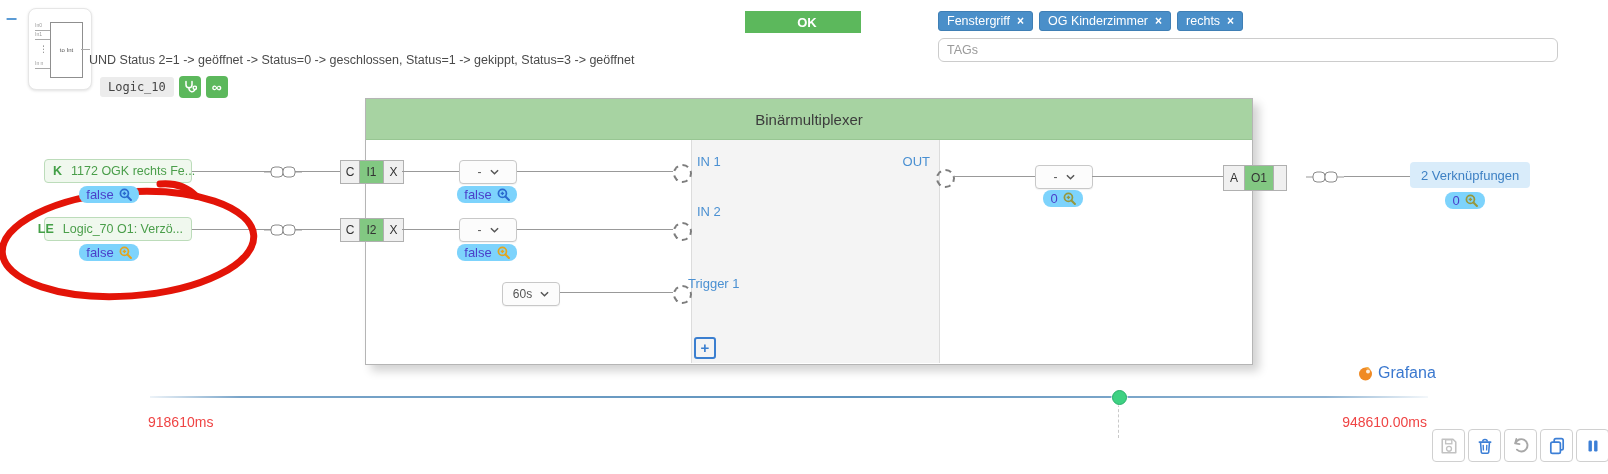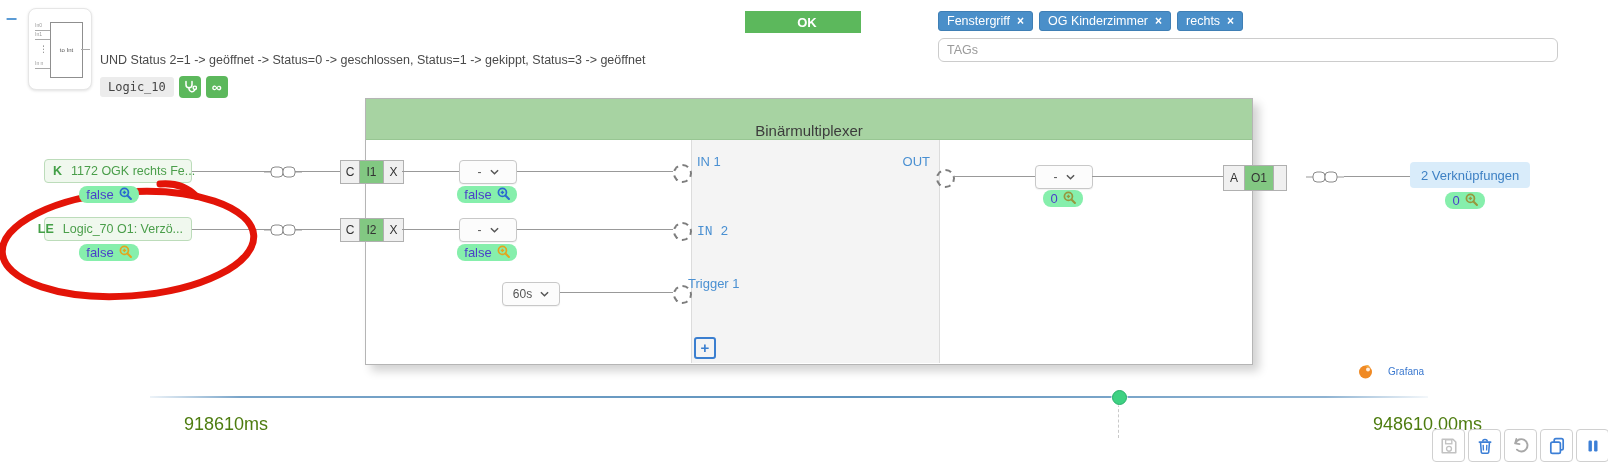--- a/index.html
+++ b/index.html
@@ -31,21 +31,21 @@
        padding:2px 8px;display:flex;align-items:center;gap:7px;cursor:pointer;}
   .tag .x{font-weight:bold;font-size:12px;cursor:pointer;}
   .tags-input{width:620px;height:24px;border:1px solid #ccc;border-radius:2px;font-size:12.5px;
               padding:0 8px;box-sizing:border-box;color:#333;font-family:"Liberation Sans",sans-serif;}
   .tags-input::placeholder{color:#9a9a9a;}
 
   
   .block{left:365px;top:98px;width:886px;height:265px;border:1px solid #b5b5b5;background:#fff;
          box-shadow:6px 6px 9px rgba(0,0,0,.18);}
   .block-header{height:40px;background:#a7d3a2;border-bottom:1px solid #98c693;display:flex;
-                align-items:flex-end;justify-content:center;font-size:15px;color:#3c3c3c;}
+                align-items:center;justify-content:center;font-size:15px;color:#3c3c3c;}
   .gray-panel{position:absolute;left:325px;top:41px;width:247px;height:223px;background:#f4f4f4;
               border-left:1px solid #dcdcdc;border-right:1px solid #dcdcdc;}
 
   .wire{height:1px;background:#999;}
   .port{width:15px;height:15px;border:2px dashed #7d7d7d;border-radius:50%;background:transparent;cursor:pointer;}
   .io-label{font-size:13px;color:#4a90d2;}
 
   .src-pill{height:22px;border:1px solid #bcdcba;background:#f0f8ee;border-radius:4px;
             display:flex;align-items:center;font-size:12.5px;color:#4a9e4a;cursor:pointer;
             padding:0 8px;gap:9px;white-space:nowrap;}
@@ -53,37 +53,37 @@
 
   .conv-box{height:22px;display:flex;border:1px solid #b0b0b0;background:#f0f0f0;font-size:12px;color:#333;cursor:pointer;}
   .seg{display:flex;align-items:center;justify-content:center;height:100%;}
   .seg + .seg{border-left:1px solid #b0b0b0;}
   .seg.green{background:#82c882;}
 
   .dropdown{height:22px;border:1px solid #c8c8c8;border-radius:4px;background:#fcfcfc;
             display:flex;align-items:center;justify-content:center;gap:8px;font-size:12px;
             color:#555;cursor:pointer;box-shadow:0 1px 1px rgba(0,0,0,.05);}
   .val-row{display:flex;justify-content:center;}
-  .val-pill{background:#86efac;border-radius:8px;padding:1px 7px;display:flex;align-items:flex-start;gap:5px;
+  .val-pill{background:#7dd3fc;border-radius:8px;padding:1px 7px;display:flex;align-items:center;gap:5px;
             font-size:13px;color:#4b3fc9;}
   .mag{cursor:pointer;display:flex;}
 
   .add-btn{width:18px;height:18px;border:2px solid #3b7fd0;border-radius:3px;color:#3b7fd0;
            display:flex;align-items:center;justify-content:center;font-size:15px;font-weight:bold;
            line-height:14px;cursor:pointer;background:#f4f4f4;}
 
   .link-pill{height:26px;background:#d9ecfa;border-radius:4px;color:#3e81c4;font-size:13px;
              display:flex;align-items:center;padding:0 11px;cursor:pointer;white-space:nowrap;}
 
   
   .tl-line{height:2px;background:linear-gradient(to right,rgba(111,159,200,.12),#7aa5c9 7%,#5f93bd 55%,#8fb3d2 92%,rgba(111,159,200,.08));cursor:pointer;}
   .tl-dot{width:13px;height:13px;border-radius:50%;background:#3ed182;border:1px solid #27b06b;cursor:grab;box-shadow:0 0 0 1px rgba(255,255,255,.6);}
   .tl-dash{width:0;height:34px;border-left:1px dashed #c9c9c9;}
-  .ts{font-size:18px;color:#4d7c0f;margin-left:36px;}
-  .grafana{display:flex;align-items:center;gap:15px;font-size:10px;color:#3a78cf;cursor:pointer;text-align:center;}
+  .ts{font-size:14px;color:#ef4444;}
+  .grafana{display:flex;align-items:center;gap:5px;font-size:16px;color:#3a78cf;cursor:pointer;text-align:center;}
 
   .btn-row{display:flex;gap:3px;}
   .sq-btn{width:31px;height:31px;border:1px solid #d0d0d0;border-radius:4px;background:#fff;
           display:flex;align-items:center;justify-content:center;cursor:pointer;}
 
   .annotation{pointer-events:none;}
 </style>
 </head>
 <body>
 
@@ -98,21 +98,21 @@
     <div class="stub" style="left:6px;top:30px;width:15px;"></div>
     <span class="stub-label" style="left:10px;top:38px;font-size:9px;color:#777;">⋮</span>
     <span class="stub-label" style="left:6px;top:52px;">In n</span>
     <div class="stub" style="left:6px;top:59px;width:15px;"></div>
     <div class="mini-box">
         <span>to Int</span>
       </div>
     <div class="stub" style="left:52px;top:40px;width:9px;"></div>
   </div>
 
-  <div class="abs desc" style="left:100px;top:53px;">UND Status 2=1 -&gt; geöffnet -&gt; Status=0 -&gt; geschlossen, Status=1 -&gt; gekippt, Status=3 -&gt; geöffnet</div>
+  <div class="abs desc" style="left:89px;top:53px;">UND Status 2=1 -&gt; geöffnet -&gt; Status=0 -&gt; geschlossen, Status=1 -&gt; gekippt, Status=3 -&gt; geöffnet</div>
 
   <div class="abs" style="left:100px;top:76px;display:flex;gap:5px;align-items:center;">
     <span class="logic-badge">Logic_10</span>
     <span class="green-badge">
       <svg width="14" height="14" viewBox="0 0 14 14">
         <path d="M3,1.5 v3.2 a3,3 0 0 0 6,0 V1.5" fill="none" stroke="#fff" stroke-width="1.5" stroke-linecap="round"></path>
         <path d="M6,7.6 v1.6 a3,3 0 0 0 5.6,1" fill="none" stroke="#fff" stroke-width="1.5" stroke-linecap="round"></path>
         <circle cx="11.8" cy="7.8" r="1.7" fill="none" stroke="#fff" stroke-width="1.4"></circle>
       </svg>
     </span>
@@ -140,21 +140,21 @@
   <input class="abs tags-input" style="left: 938px; top: 38px; border-radius: 6px;" placeholder="TAGs">
 
   <div class="abs block">
     <div class="block-header">
         <span>Binärmultiplexer</span>
       </div>
     <div class="gray-panel"></div>
   </div>
 
   <div class="abs io-label" style="left:697px;top:154px;">IN 1</div>
-  <div class="abs io-label" style="left:697px;top:224px;font-family:Liberation Mono, monospace;">IN 2</div>
+  <div class="abs io-label" style="left:697px;top:204px;">IN 2</div>
   <div class="abs io-label" style="left:688px;top:276px;">Trigger 1</div>
   <div class="abs io-label" style="left:884px;top:154px;width:46px;text-align:right;">OUT</div>
 
   <div class="abs wire" style="left:190px;top:171px;width:150px;"></div>
   <div class="abs src-pill" style="left:44px;top:159px;width:130px;">
     <span class="src-type">K</span>
     <span>1172 OGK rechts Fe...</span>
   </div>
   <svg class="abs" style="left:264px;top:164px;" width="38" height="16">
     <line x1="0" y1="8" x2="7" y2="8" stroke="#999"></line>

